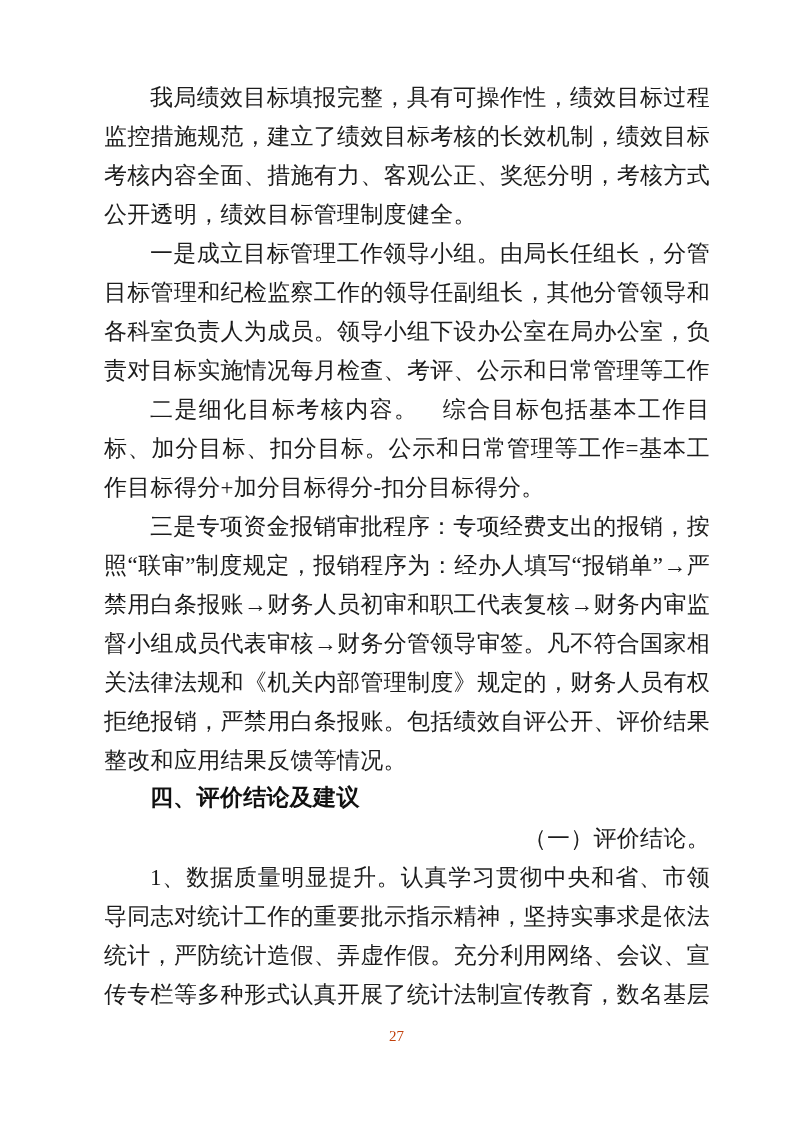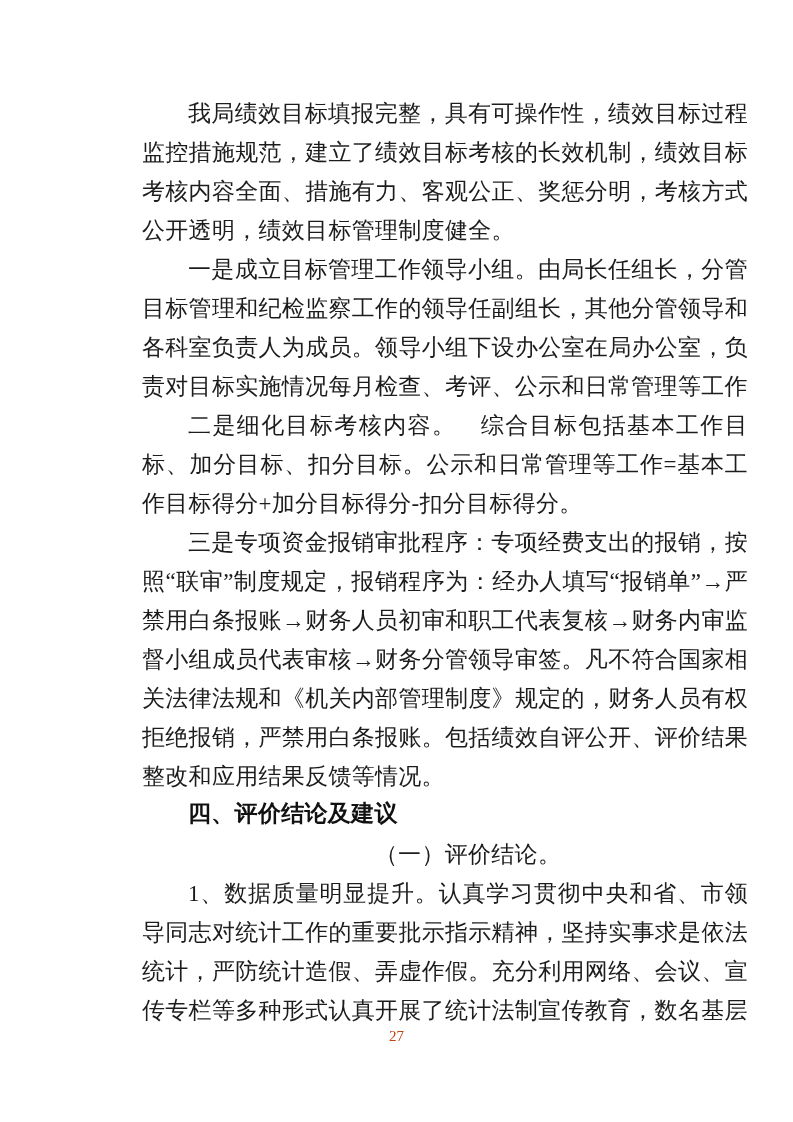--- a/index.html
+++ b/index.html
@@ -11,47 +11,46 @@
     position: relative;
     width: 793px;
     height: 1122px;
     background: #ffffff;
     overflow: hidden;
     color: #1c1c1c;
   }
   .content {
     position: absolute;
     left: 104px;
-    top: 94px;
+    top: 78px;
     width: 606px;
     font-family: "Liberation Serif", "DejaVu Serif", serif;
     font-size: 23px;
     line-height: 39px;
     text-align: justify;
     letter-spacing: 0.3px;
-    margin-left: 38px;
   }
   .content p {
     margin: 0;
     padding: 0;
     text-indent: 2em;
   }
   .section-heading {
     margin: 0;
     padding: 0;
     text-indent: 2em;
     font-family: Liberation Mono, monospace;
     font-weight: bold;
     font-size: 23px;
     line-height: 39px;
     color: #111111;
     text-align: left;
   }
   .subsection-heading {
-    text-align: center;
+    text-align: right;
   }
   .page-number {
     position: absolute;
     left: 0;
     top: 1026px;
     width: 100%;
     text-align: center;
     font-family: "Liberation Serif", "DejaVu Serif", serif;
     font-size: 15px;
     line-height: 20px;

